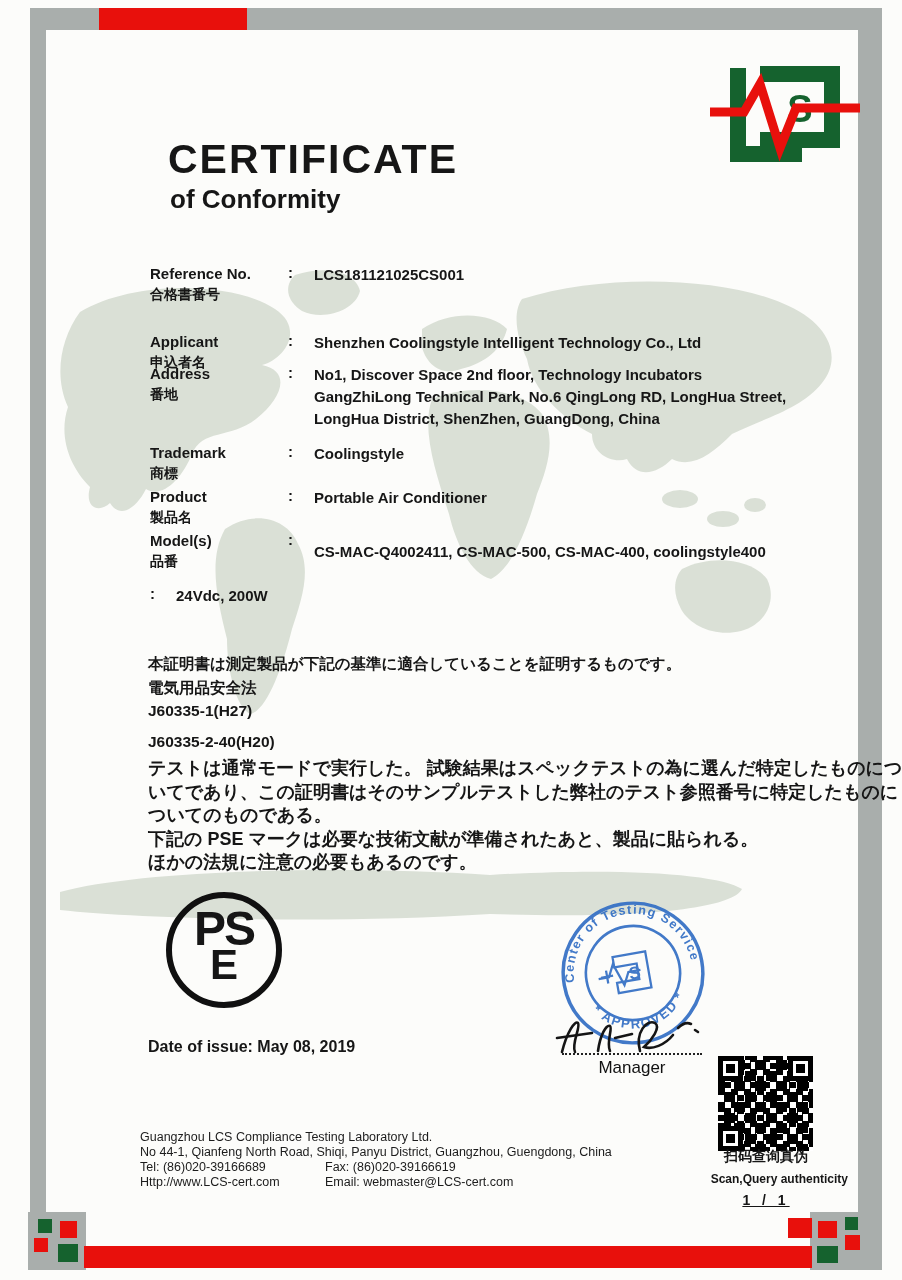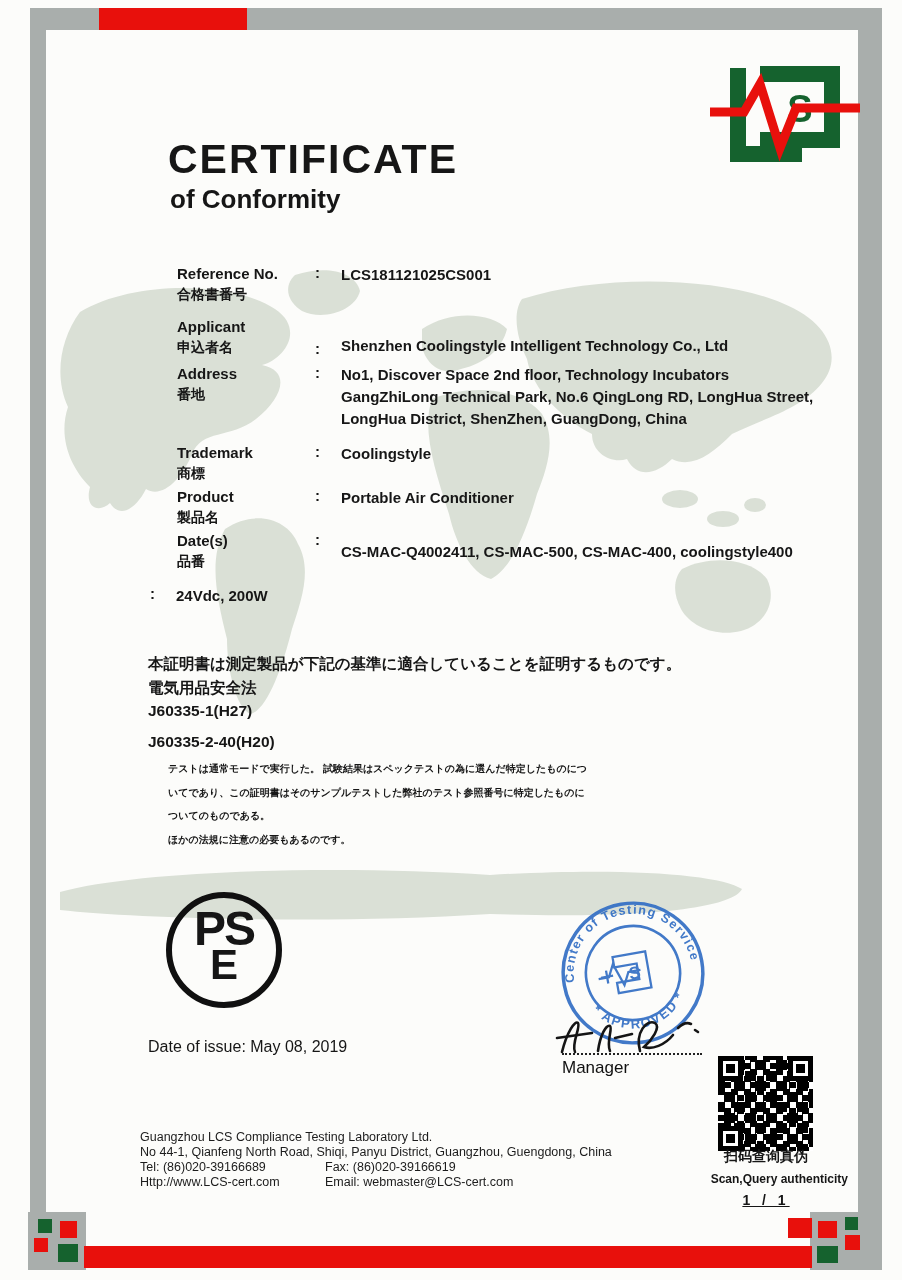--- a/index.html
+++ b/index.html
@@ -23,43 +23,43 @@
   
   .map{position:absolute;left:40px;top:262px;width:822px;height:710px;}
 
   
   .title{position:absolute;left:168px;top:136px;font-size:41px;font-weight:bold;letter-spacing:2px;}
   .subtitle{position:absolute;left:170px;top:184px;font-size:26px;font-weight:bold;}
   .logo{position:absolute;left:708px;top:58px;width:156px;height:114px;}
 
   
   .row{position:absolute;left:150px;width:690px;display:flex;align-items:flex-start;}
-  .row .lbl{width:138px;font-size:15px;font-weight:bold;line-height:20px;margin-left:27px;}
+  .row .lbl{width:138px;font-size:15px;font-weight:bold;line-height:20px;}
   .row .lbl .jp{display:block;font-size:14px;font-weight:bold;}
   .row .colon{width:26px;font-size:15px;font-weight:bold;}
   .row .val{flex:1;font-size:15px;font-weight:bold;line-height:22px;}
   .nw{white-space:nowrap;}
 
   .statement{position:absolute;left:148px;top:652px;font-size:15.5px;font-weight:bold;line-height:23.5px;}
   .standard2{position:absolute;left:148px;top:733px;font-size:15.5px;font-weight:bold;}
-  .remarks{position:absolute;left:148px;top:757px;font-size:10px;font-weight:bold;line-height:23.5px;width:680px;margin-left:20px;}
+  .remarks{position:absolute;left:148px;top:757px;font-size:18px;font-weight:bold;line-height:23.5px;width:680px;}
 
   
   .pse{position:absolute;left:166px;top:892px;width:104px;height:104px;border:6px solid #101010;
        border-radius:50%;text-align:center;background:transparent;}
   .pse .ps{font-size:48px;font-weight:800;line-height:46px;margin-top:8px;letter-spacing:-2px;}
   .pse .e{font-size:42px;font-weight:800;line-height:34px;margin-top:-4px;}
 
-  .issue{position:absolute;left:148px;top:1038px;font-size:16px;font-weight:normal;text-align:right;}
+  .issue{position:absolute;left:148px;top:1038px;font-size:16px;font-weight:bold;text-align:right;}
 
   
   .stamp{position:absolute;left:558px;top:898px;width:150px;height:150px;transform:rotate(-10deg);opacity:.93;}
   .signature{position:absolute;left:552px;top:1014px;width:150px;height:44px;}
   .sigline{position:absolute;left:562px;top:1053px;width:140px;border-bottom:2px dotted #222;}
-  .manager{position:absolute;left:562px;top:1058px;width:140px;text-align:left;font-size:17px;color:#111;}
+  .manager{position:absolute;left:562px;top:1058px;width:140px;text-align:center;font-size:17px;color:#111;}
 
   
   .qr{position:absolute;left:718px;top:1056px;width:95px;height:95px;background-color:#fff;
       background-image:
         conic-gradient(#000 25%,transparent 0 50%,#000 0 75%,transparent 0),
         conic-gradient(#000 25%,transparent 0 50%,#000 0 75%,transparent 0);
       background-size:13px 13px,21px 21px;background-position:0 0,6px 4px;}
   .qr .fd{position:absolute;width:25px;height:25px;background:#fff;border:5px solid #000;box-sizing:border-box;}
   .qr .fd::after{content:"";position:absolute;inset:3px;background:#000;}
   .fd1{left:0;top:0;} .fd2{right:0;top:0;} .fd3{left:0;bottom:0;}
@@ -120,21 +120,21 @@
 
   <div class="title">CERTIFICATE</div>
   <div class="subtitle">of Conformity</div>
 
   <div class="row" style="top:264px;">
     <div class="lbl"><span>Reference No.</span><span class="jp">合格書番号</span></div>
     <div class="colon">:</div>
     <div class="val nw">LCS181121025CS001</div>
   </div>
 
-  <div class="row" style="top:317px;align-items:flex-end;">
+  <div class="row" style="top:332px;">
     <div class="lbl"><span>Applicant</span><span class="jp">申込者名</span></div>
     <div class="colon">:</div>
     <div class="val nw">Shenzhen Coolingstyle Intelligent Technology Co., Ltd</div>
   </div>
 
   <div class="row" style="top:364px;">
     <div class="lbl"><span>Address</span><span class="jp">番地</span></div>
     <div class="colon">:</div>
     <div class="val">
       <span class="nw" style="display:block">No1, Discover Space 2nd floor, Technology Incubators</span>
@@ -149,41 +149,42 @@
     <div class="val nw">Coolingstyle</div>
   </div>
 
   <div class="row" style="top:487px;">
     <div class="lbl"><span>Product</span><span class="jp">製品名</span></div>
     <div class="colon">:</div>
     <div class="val nw">Portable Air Conditioner</div>
   </div>
 
   <div class="row" style="top:531px;">
-    <div class="lbl"><span>Date(s)</span><span class="jp">品番</span></div>
+    <div class="lbl"><span>Model(s)</span><span class="jp">品番</span></div>
     <div class="colon">:</div>
     <div class="val nw" style="padding-top:10px;">CS-MAC-Q4002411, CS-MAC-500, CS-MAC-400, coolingstyle400</div>
   </div>
 
   <div class="row" style="top:585px;">
     <div class="colon">:</div>
     <div class="val nw">24Vdc, 200W</div>
   </div>
 
   <div class="statement">
     <div class="nw">本証明書は測定製品が下記の基準に適合していることを証明するものです。</div>
     <div class="nw">電気用品安全法</div>
     <div class="nw">J60335-1(H27)</div>
   </div>
   <div class="standard2 nw">J60335-2-40(H20)</div>
 
   <div class="remarks">
     <div class="nw">テストは通常モードで実行した。 試験結果はスペックテストの為に選んだ特定したものにつ</div>
     <div class="nw">いてであり、この証明書はそのサンプルテストした弊社のテスト参照番号に特定したものに</div>
     <div class="nw">ついてのものである。</div>
+    <div class="nw">下記の PSE マークは必要な技術文献が準備されたあと、製品に貼られる。</div>
     <div class="nw">ほかの法規に注意の必要もあるのです。</div>
   </div>
 
   <div class="pse">
     <div class="ps">PS</div>
     <div class="e">E</div>
   </div>
 
   <div class="issue nw">Date of issue: May 08, 2019</div>
 

